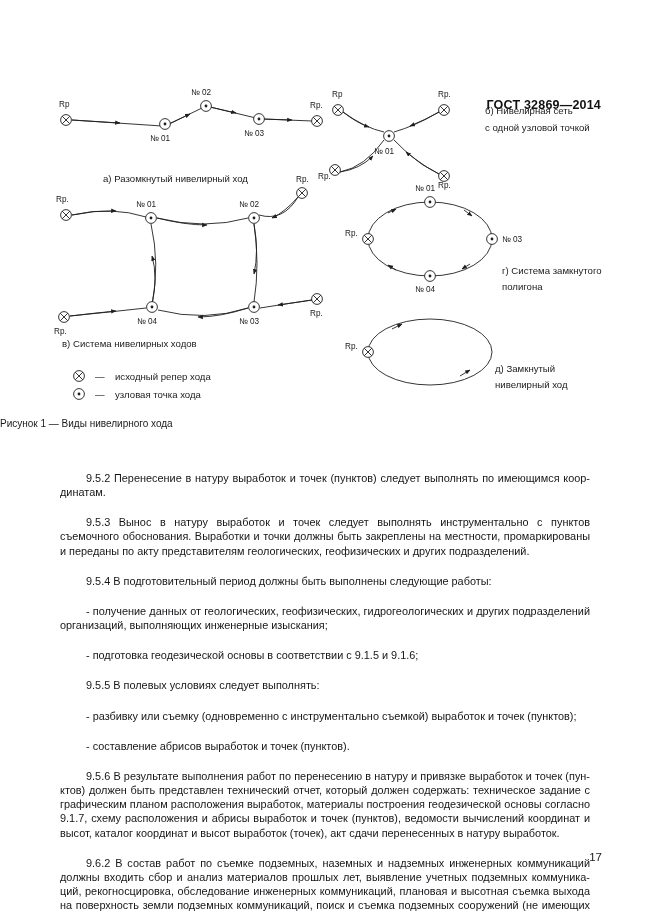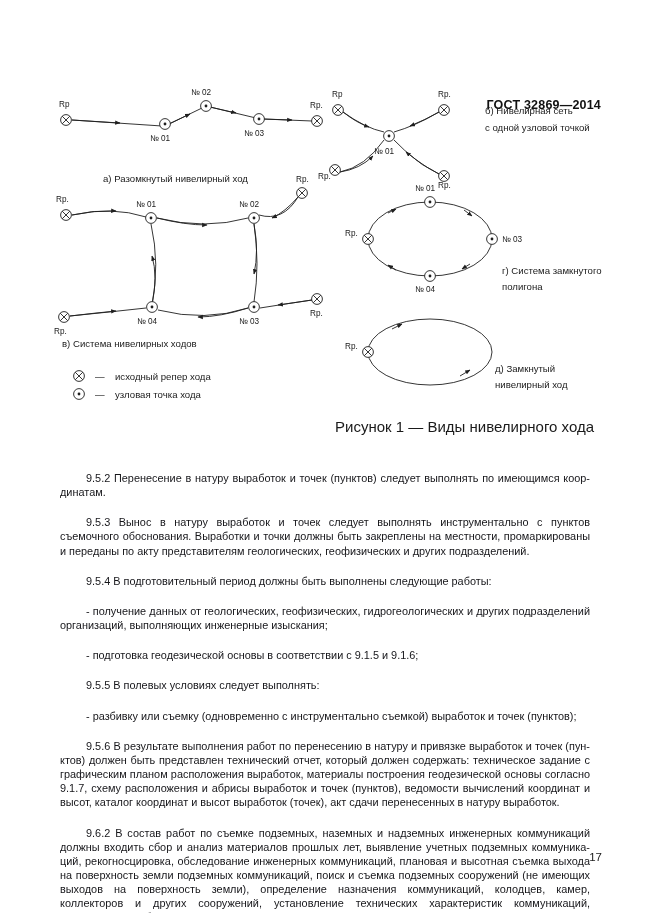--- a/index.html
+++ b/index.html
@@ -46,22 +46,22 @@
   }
   .figure-svg {
     display: block;
   }
 
   .fig-caption {
     position: absolute;
     top: 418px;
     left: 0;
     width: 594px;
-    text-align: right;
-    font-size: 15px;
+    text-align: left;
+    font-size: 10px;
     color: #1a1a1a;
   }
 
   
   .body-text {
     position: absolute;
     top: 455px;
     left: 44px;
     width: 562px;
     font-size: 10.9px;
@@ -398,20 +398,21 @@
   <div class="fig-caption">Рисунок 1 — Виды нивелирного хода</div>
 
   <div class="body-text">
     <p class="p-indent">9.5.2  Перенесение в натуру выработок и точек (пунктов) следует выполнять по имеющимся коор­динатам.</p>
     <p class="p-indent">9.5.3  Вынос в натуру выработок и точек следует выполнять инструментально с пунктов съемочного обоснования. Выработки и точки  должны быть закреплены на местности, промаркированы и переданы по акту представителям геологических, геофизических и других подразделений.</p>
     <p class="p-indent">9.5.4  В подготовительный период должны быть выполнены следующие работы:</p>
     <p class="p-dash">- получение данных от геологических, геофизических, гидрогеологических и других подразделений организаций, выполняющих инженерные изыскания;</p>
     <p class="p-dash">- подготовка геодезической основы в соответствии с 9.1.5 и 9.1.6;</p>
     <p class="p-indent">9.5.5  В полевых условиях следует выполнять:</p>
     <p class="p-dash">- разбивку или съемку (одновременно с инструментально съемкой) выработок и точек (пунктов);</p>
+    <p class="p-dash">- составление абрисов выработок и точек (пунктов).</p>
     <p class="p-indent">9.5.6  В результате выполнения работ по перенесению в натуру и привязке выработок и точек (пун­ктов) должен быть представлен технический отчет, который должен содержать: техническое задание с графическим планом расположения выработок, материалы построения геодезической основы согласно 9.1.7, схему расположения и абрисы выработок и точек (пунктов), ведомости вычислений координат и вы­сот, каталог координат и высот выработок (точек), акт сдачи перенесенных в натуру выработок.</p>
 
 
     <p class="p-indent">9.6.2 В состав работ по съемке подземных, наземных и надземных инженерных коммуникаций должны входить сбор и анализ материалов прошлых лет, выявление учетных подземных коммуника­ций, рекогносцировка, обследование инженерных коммуникаций, плановая и высотная съемка выхода на поверхность земли подземных коммуникаций, поиск и съемка подземных сооружений (не имеющих выходов на поверхность земли), определение назначения коммуникаций, колодцев, камер, коллекторов и других сооружений, установление технических характеристик коммуникаций, определение глубины за-</p>
   </div>
 
   <div class="page-number">17</div>
 
 </div>
 

